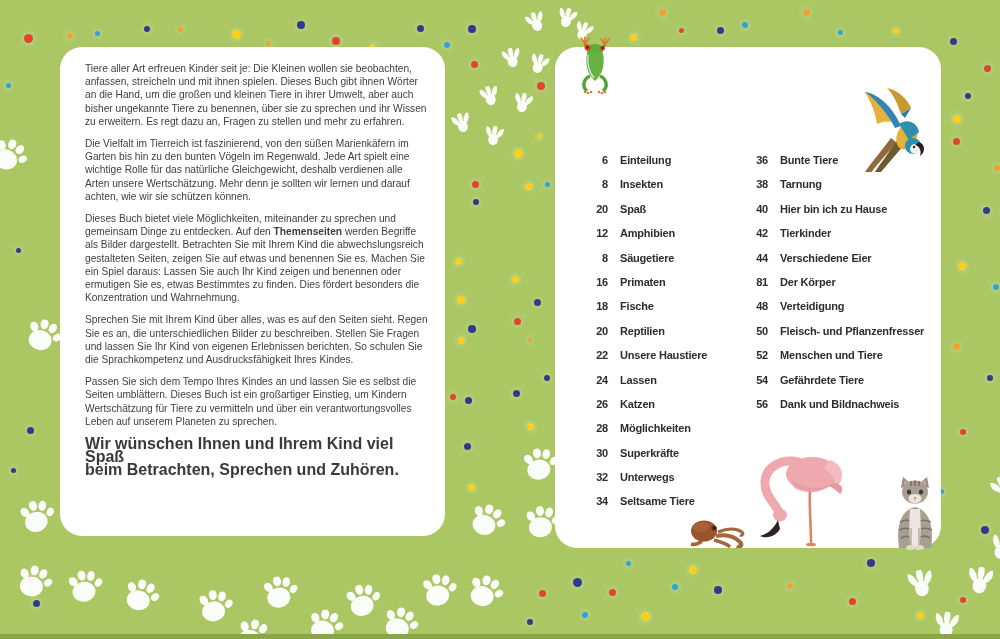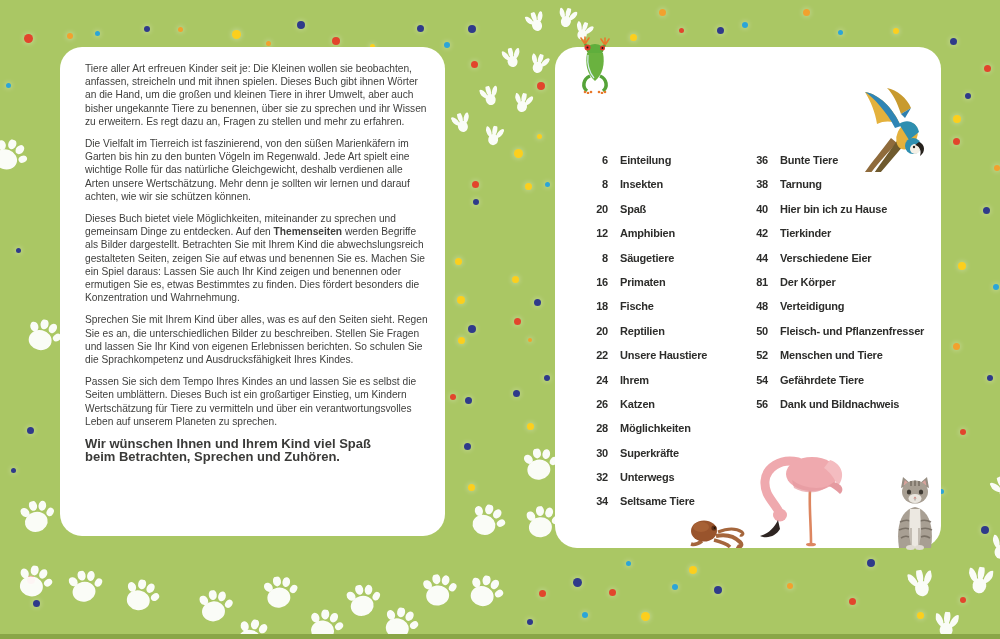--- a/index.html
+++ b/index.html
@@ -7,21 +7,21 @@
   .spread{position:relative;width:1000px;height:639px;background:#aac764;overflow:hidden;}
   .decor-layer{position:absolute;inset:0;z-index:0;}
   .dot{position:absolute;border-radius:50%;}
   .fp{position:absolute;opacity:.95;}
   .page{position:absolute;background:#ffffff;border-radius:22px;z-index:1;}
   .page.left{left:60px;top:47px;width:385px;height:489px;}
   .page.right{left:555px;top:47px;width:386px;height:501px;}
   .lp-text{position:absolute;left:25px;top:15px;width:344px;font-size:10.2px;line-height:13.2px;color:#3e3e3c;}
   .lp-text h3{margin:0 0 10px 0;font-size:11.8px;color:#3a3a38;}
   .lp-text p{margin:0 0 9px 0;}
-  .lp-text .closing{font-weight:bold;color:#3a3a38;font-size:13px;}
+  .lp-text .closing{font-weight:bold;color:#3a3a38;font-size:16px;}
   .toc-title{position:absolute;left:28px;top:34px;margin:0;font-family:"DejaVu Serif",serif;
     font-weight:700;font-size:46px;line-height:46px;letter-spacing:1px;color:#1e1e1c;}
   ul.toc{position:absolute;top:107px;margin:0;padding:0;list-style:none;}
   ul.toc.toc-l{left:26px;}
   ul.toc.toc-r{left:186px;}
   ul.toc li{display:flex;margin-bottom:12.4px;font-size:11px;line-height:12px;
     font-weight:bold;color:#2d2d2b;letter-spacing:-0.2px;white-space:nowrap;}
   ul.toc li .num{width:27px;text-align:right;flex:none;}
   ul.toc li .lbl{margin-left:12px;}
   .animal{position:absolute;z-index:3;}
@@ -272,21 +272,21 @@
         <li>
           <span class="num">20</span>
           <span class="lbl">Reptilien</span>
         </li>
         <li>
           <span class="num">22</span>
           <span class="lbl">Unsere Haustiere</span>
         </li>
         <li>
           <span class="num">24</span>
-          <span class="lbl">Ihrem</span>
+          <span class="lbl">Lassen</span>
         </li>
         <li>
           <span class="num">26</span>
           <span class="lbl">Katzen</span>
         </li>
         <li>
           <span class="num">28</span>
           <span class="lbl">Möglichkeiten</span>
         </li>
         <li>

